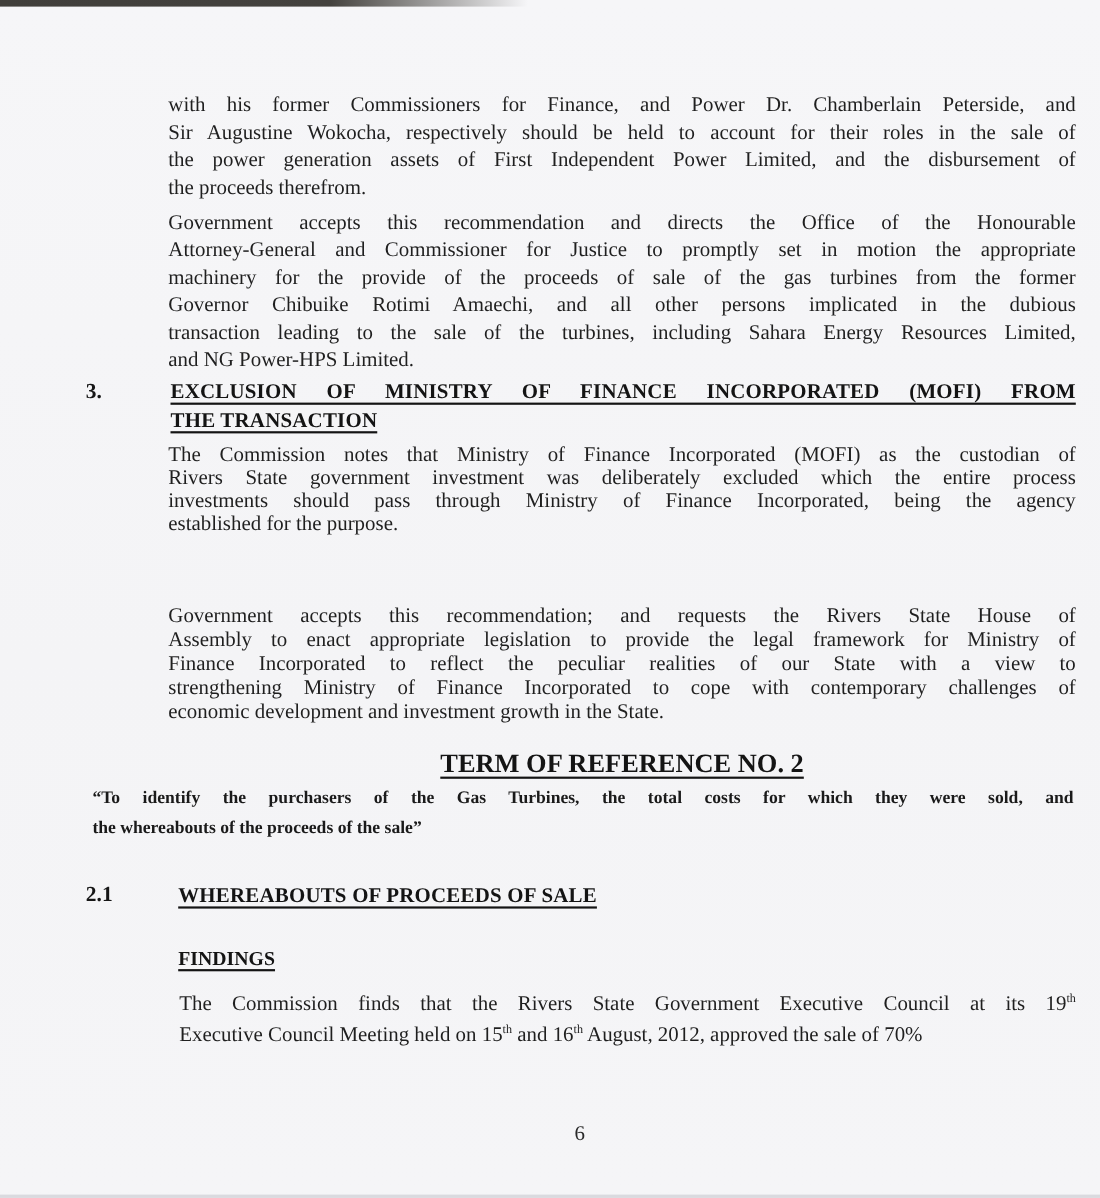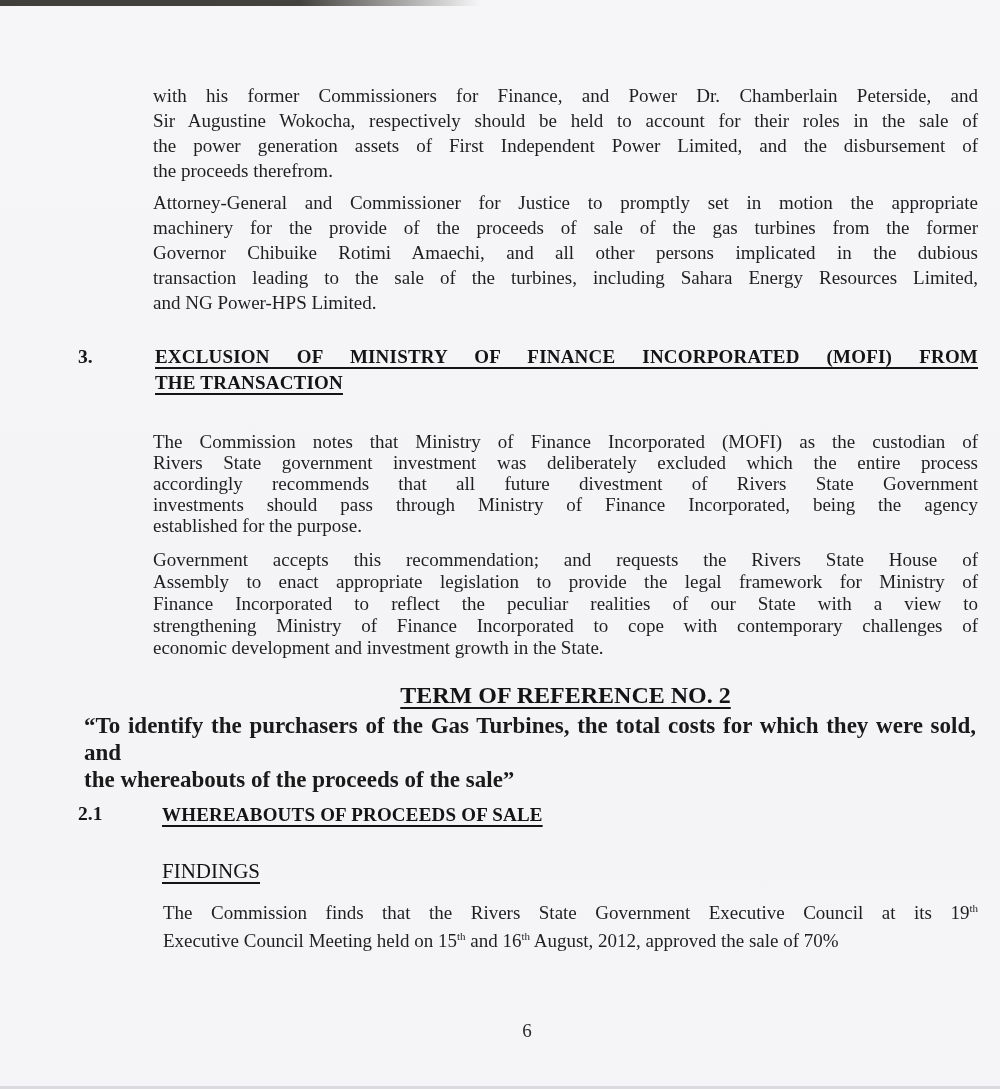--- a/index.html
+++ b/index.html
@@ -41,26 +41,26 @@
     text-underline-offset:4px;
   }
   .center-heading{
     text-align:center;font-weight:bold;font-size:24px;line-height:26px;color:#141414;
   }
   .center-heading span{
     text-decoration:underline;
     text-decoration-thickness:2px;
     text-underline-offset:4px;
   }
-  .quote{font-weight:bold;font-size:23px;line-height:27px;color:#1a1a1a;}
+  .quote{font-weight:bold;font-size:16px;line-height:27px;color:#1a1a1a;}
   .tight{line-height:21px;}
   .mid{line-height:22px;}
   .wide{line-height:28px;}
   .findings{
-    font-weight:normal;font-size:21px;line-height:26px;color:#141414;
+    font-weight:bold;font-size:18px;line-height:26px;color:#141414;
     text-decoration:underline;text-decoration-thickness:2px;text-underline-offset:4px;
     display:inline-block;
   }
   sup{font-size:11px;line-height:0;vertical-align:super;}
   .page-number{
     position:absolute;top:1020px;left:0;right:0;
     padding-left:54px;
     text-align:center;font-size:19px;color:#2a2a2a;
   }
 </style>
@@ -72,37 +72,37 @@
   <div class="scan-top-band"></div>
 
   <div class="blk" style="top:83px;">
       <div class="jline">with his former Commissioners for Finance, and Power  Dr. Chamberlain Peterside, and</div>
       <div class="jline">Sir Augustine Wokocha, respectively should be held to account for their roles in the sale of</div>
       <div class="jline">the power generation assets of First Independent Power Limited, and the disbursement of</div>
       <div class="jline last-line">the proceeds therefrom.</div>
     </div>
 
   <div class="blk" style="top:190px;">
+      <div class="jline">Government accepts this recommendation and directs the Office of the Honourable</div>
       <div class="jline">Attorney-General and Commissioner for Justice to promptly set in motion the appropriate</div>
       <div class="jline">machinery for the provide of the proceeds of sale of the gas turbines from the former</div>
       <div class="jline">Governor Chibuike Rotimi Amaechi, and all other persons implicated in the dubious</div>
       <div class="jline">transaction leading to the sale of the turbines, including Sahara Energy Resources Limited,</div>
       <div class="jline last-line">and NG Power-HPS Limited.</div>
     </div>
 
   <div class="sec-num" style="top:344px;">3.</div>
   <div class="blk heading" style="top:344px;left:155px;">
       <div class="jline">EXCLUSION OF MINISTRY OF FINANCE INCORPORATED (MOFI) FROM</div>
       <div class="jline last-line">THE TRANSACTION</div>
     </div>
 
-  <div class="blk tight" style="top:403px;margin-top:28px;">
+  <div class="blk tight" style="top:403px;">
       <div class="jline">The Commission notes that Ministry of Finance Incorporated (MOFI) as the custodian of</div>
       <div class="jline">Rivers State government investment was deliberately excluded which the entire process</div>
-      <div class="jline">accordingly recommends that all future divestment of Rivers State Government</div>
       <div class="jline">investments should pass through Ministry of Finance Incorporated, being the agency</div>
       <div class="jline last-line">established for the purpose.</div>
     </div>
 
   <div class="blk mid" style="top:549px;">
       <div class="jline">Government accepts this recommendation; and requests the Rivers State House of</div>
       <div class="jline">Assembly to enact appropriate legislation to provide the legal framework for Ministry of</div>
       <div class="jline">Finance Incorporated to reflect the peculiar realities of our State with a view to</div>
       <div class="jline">strengthening Ministry of Finance Incorporated to cope with contemporary challenges of</div>
       <div class="jline last-line">economic development and investment growth in the State.</div>

